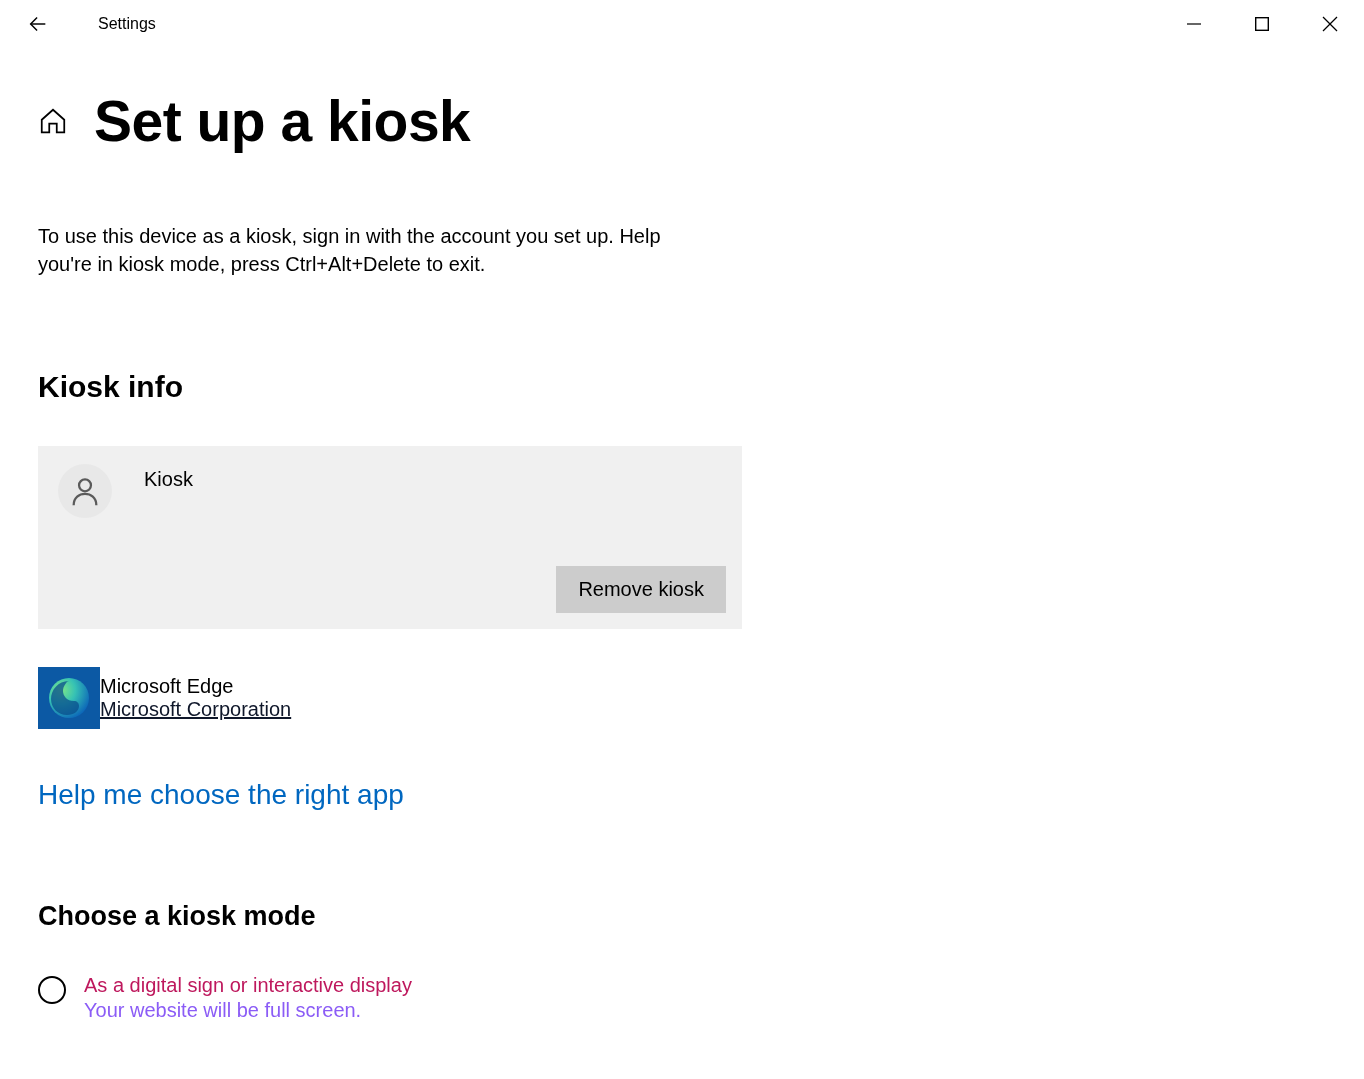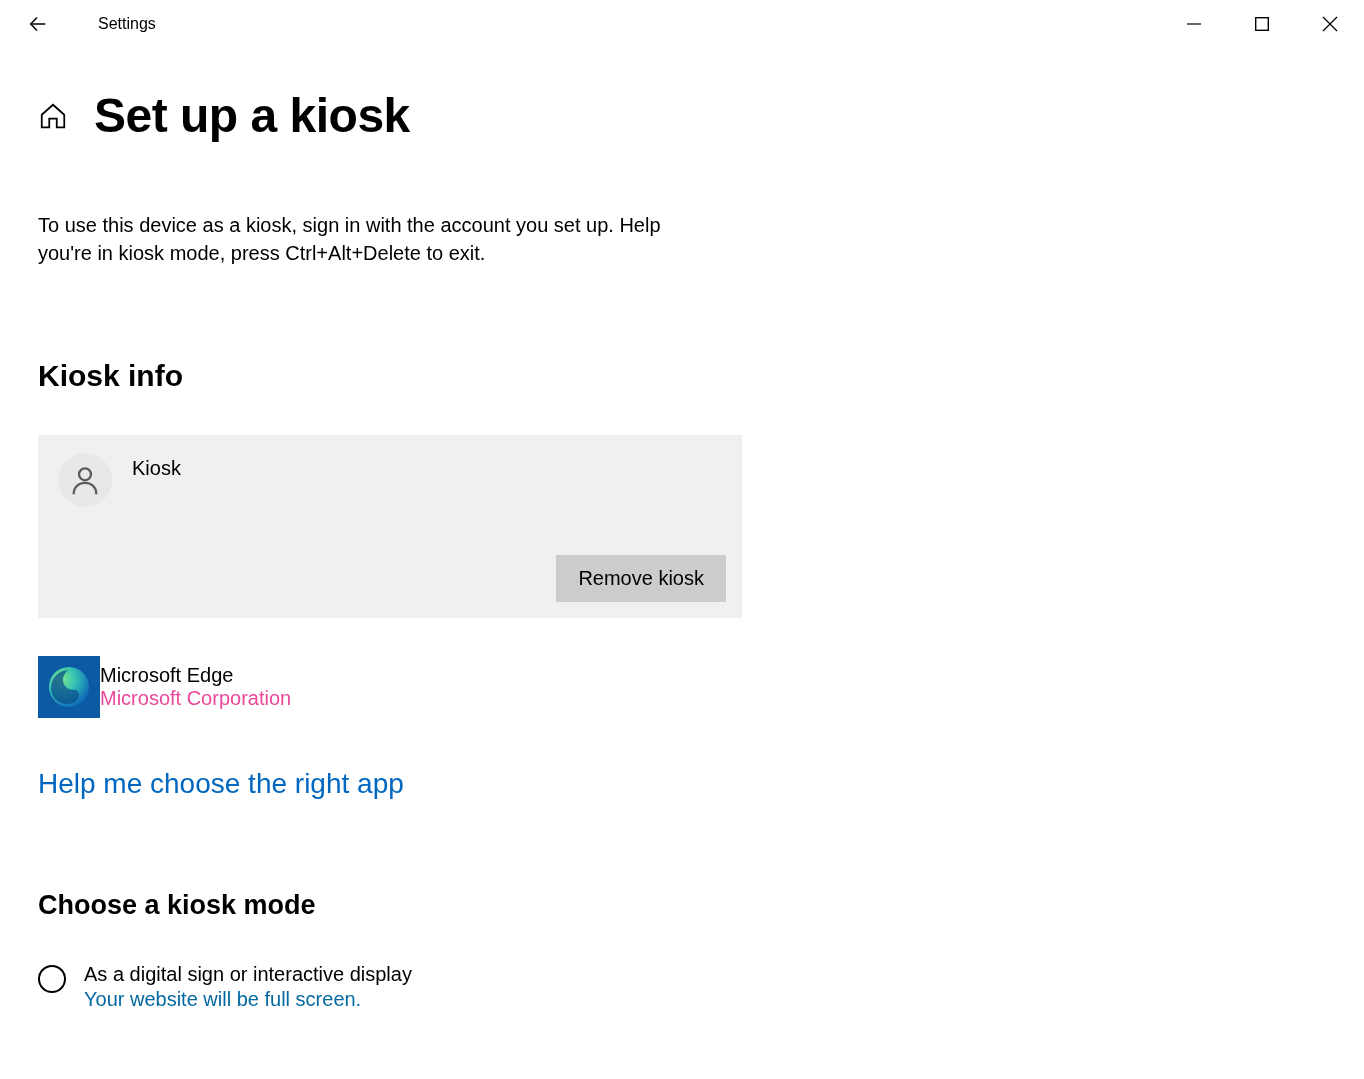--- a/index.html
+++ b/index.html
@@ -57,21 +57,21 @@
       gap: 26px;
       margin-bottom: 68px;
     }
     .home-icon-wrapper {
       display: flex;
       align-items: center;
       justify-content: center;
       cursor: pointer;
     }
     .page-title {
-      font-size: 48px;
+      font-size: 57px;
       font-weight: 600;
       color: #000;
       letter-spacing: -0.5px;
     }
     .description {
       font-size: 20px;
       color: #000;
       line-height: 1.4;
       max-width: 680px;
       margin-bottom: 92px;
@@ -90,21 +90,21 @@
     }
     .kiosk-card {
       background: #f0f0f0;
       width: 704px;
       padding: 16px 16px 16px 16px;
       margin-bottom: 38px;
     }
     .kiosk-card-top {
       display: flex;
       align-items: flex-start;
-      gap: 20px;
+      gap: 32px;
       padding: 2px 4px;
     }
     .avatar-circle {
       width: 54px;
       height: 54px;
       border-radius: 50%;
       background: #e8e8e8;
       display: flex;
       align-items: center;
       justify-content: center;
@@ -144,21 +144,22 @@
     .app-info {
       display: flex;
       flex-direction: column;
     }
     .app-name {
       font-size: 20px;
       color: #000;
     }
     .app-publisher {
       font-size: 20px;
-      color: #ec4899;
+      color: #0f172a;
+      text-decoration: underline;
     }
     .help-link {
       font-size: 28px;
       color: #0067c0;
       cursor: pointer;
       display: inline-block;
       margin-bottom: 90px;
     }
     .radio-option {
       display: flex;
@@ -169,25 +170,25 @@
     .radio-circle {
       width: 28px;
       height: 28px;
       border: 2.5px solid #000;
       border-radius: 50%;
       flex-shrink: 0;
       margin-top: 2px;
     }
     .radio-label {
       font-size: 20px;
-      color: #000000;
+      color: #be185d;
     }
     .radio-sublabel {
       font-size: 20px;
-      color: #0369a1;
+      color: #8b5cf6;
       margin-top: 2px;
     }
   </style>
 </head>
 <body>
 
 <div class="titlebar">
   <div class="back-button">
     <svg width="22" height="22" viewBox="0 0 24 24" fill="none" stroke="#000" stroke-width="1.6">
       <line x1="4" y1="12" x2="20" y2="12"></line>

